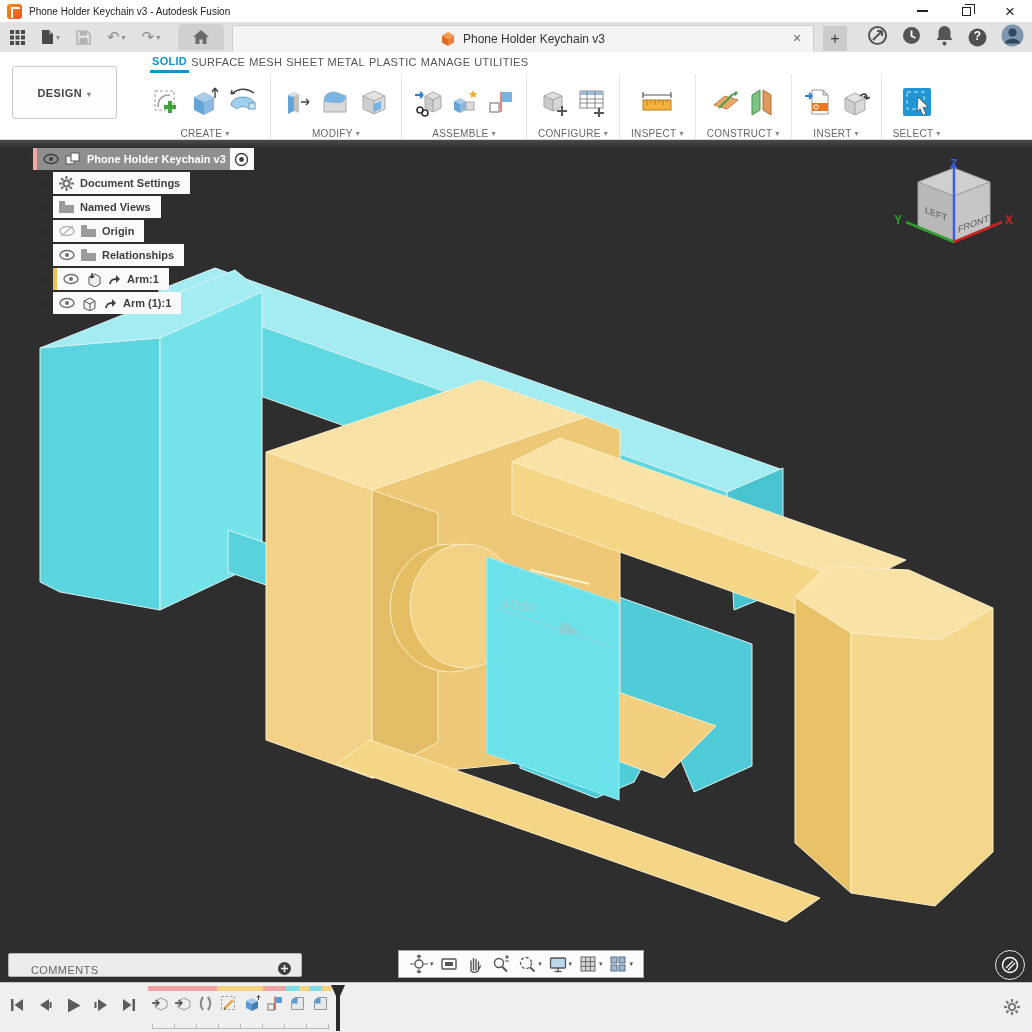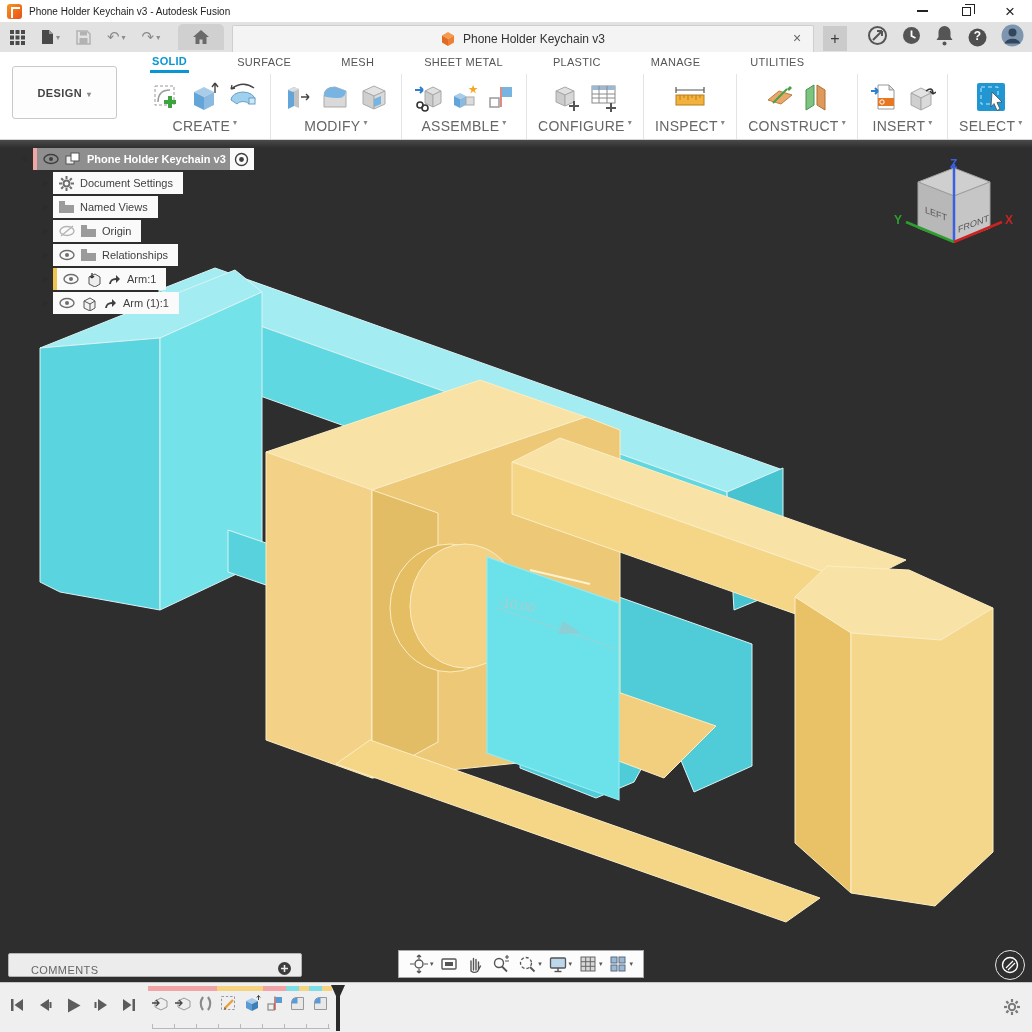--- a/index.html
+++ b/index.html
@@ -35,28 +35,28 @@
   .tab-close::before { content:"×"; }
   .newtab-btn { position:absolute; left:823px; top:4px; width:24px; height:25px; background:#cbcbcb; color:#3a3a3a;
     font-size:16px; display:flex; align-items:center; justify-content:center; }
   .newtab-btn::before { content:"+"; }
   .account-icons { position:absolute; right:8px; top:3px; display:flex; gap:13px; align-items:center; height:25px; }
 
   
   .ribbon { height:88px; background:#fff; position:relative; border-bottom:1px solid #d6d6d6; }
   .design-box { position:absolute; left:12px; top:14px; width:105px; height:53px; border:1px solid #c9c9c9; border-radius:3px;
     display:flex; align-items:center; justify-content:center; gap:5px; font-size:11px; font-weight:bold; color:#444; letter-spacing:.4px; background:#fdfdfd; }
-  .ribbon-tabs { position:absolute; left:150px; top:0; height:21px; display:flex; gap:46px; align-items:center; }
+  .ribbon-tabs { position:absolute; left:150px; top:0; height:21px; display:flex; align-items:center; }
   .rtab { font-size:11px; color:#555; letter-spacing:.3px; padding:2px 2px 3px; }
   .rtab.active { color:#0a96d5; font-weight:bold; border-bottom:3px solid #0a96d5; }
   .ribbon-groups { position:absolute; left:140px; top:22px; right:0; bottom:0; display:flex; }
   .rgroup { display:flex; flex-direction:column; align-items:center; padding:2px 11px 0; }
   .rgroup + .rgroup { border-left:1px solid #e4e4e4; }
   .g-icons { flex:1; display:flex; align-items:center; gap:7px; }
-  .g-label { font-size:14px; color:#666; padding-bottom:5px; display:flex; align-items:flex-start; gap:3px; letter-spacing:.3px; }
+  .g-label { font-size:10px; color:#666; display:flex; align-items:center; gap:3px; letter-spacing:.3px; }
   .g-label::after { content:"▾"; font-size:8px; color:#888; }
   .ribbon-icon { display:flex; align-items:center; justify-content:center; }
 
   
   .canvas { position:relative; height:842px; background:#2e2e2e; overflow:hidden; }
   .canvas::before { content:""; position:absolute; left:0; top:0; right:0; height:8px;
     background:linear-gradient(#4a4a4a,rgba(46,46,46,0)); pointer-events:none; }
   .model-svg { position:absolute; left:0; top:0; }
 
   
@@ -69,21 +69,21 @@
   .minus-circle::before { content:""; position:absolute; left:3px; top:6px; width:8px; height:2px; background:#fff; }
   .tree-row { display:flex; align-items:center; margin-top:2px; height:22px; }
   .tw-root { margin-left:14px; }
   .tw-child { margin-left:34px; }
   .expander { width:14px; color:#2c2c2c; font-size:9px; text-align:center; flex:none; }
   .expander.open { transform:rotate(45deg); }
   .expander::before { content:"▶"; }
   .colorbar { width:4px; height:22px; flex:none; }
   .colorbar.salmon { background:#f2a6a3; }
   .colorbar.yellow { background:#f0c24e; }
-  .chip { background:#fafafa; height:22px; display:flex; align-items:center; gap:6px; padding:0 10px 0 6px; color:#3f3f3f; white-space:nowrap; }
+  .chip { background:#fafafa; height:22px; display:flex; align-items:center; gap:6px; padding:0 10px 0 6px; color:#3f3f3f; white-space:nowrap;font-weight:bold; }
   .chip.root { background:#8f8f8f; color:#fff; font-weight:bold; padding-right:4px; }
   .radio-chip { background:#fafafa; width:24px; height:22px; display:flex; align-items:center; justify-content:center; }
 
   
   .viewcube { position:absolute; right:14px; top:16px; }
 
   
   .comments-bar { position:absolute; left:8px; bottom:5px; width:294px; height:24px; background:#ececec;
     border:1px solid #b3b3b3; border-radius:2px; display:flex; align-items:flex-end; padding:0 9px 0 22px; }
   .comments-label { font-size:11px; color:#666; letter-spacing:.4px; flex:1; }

